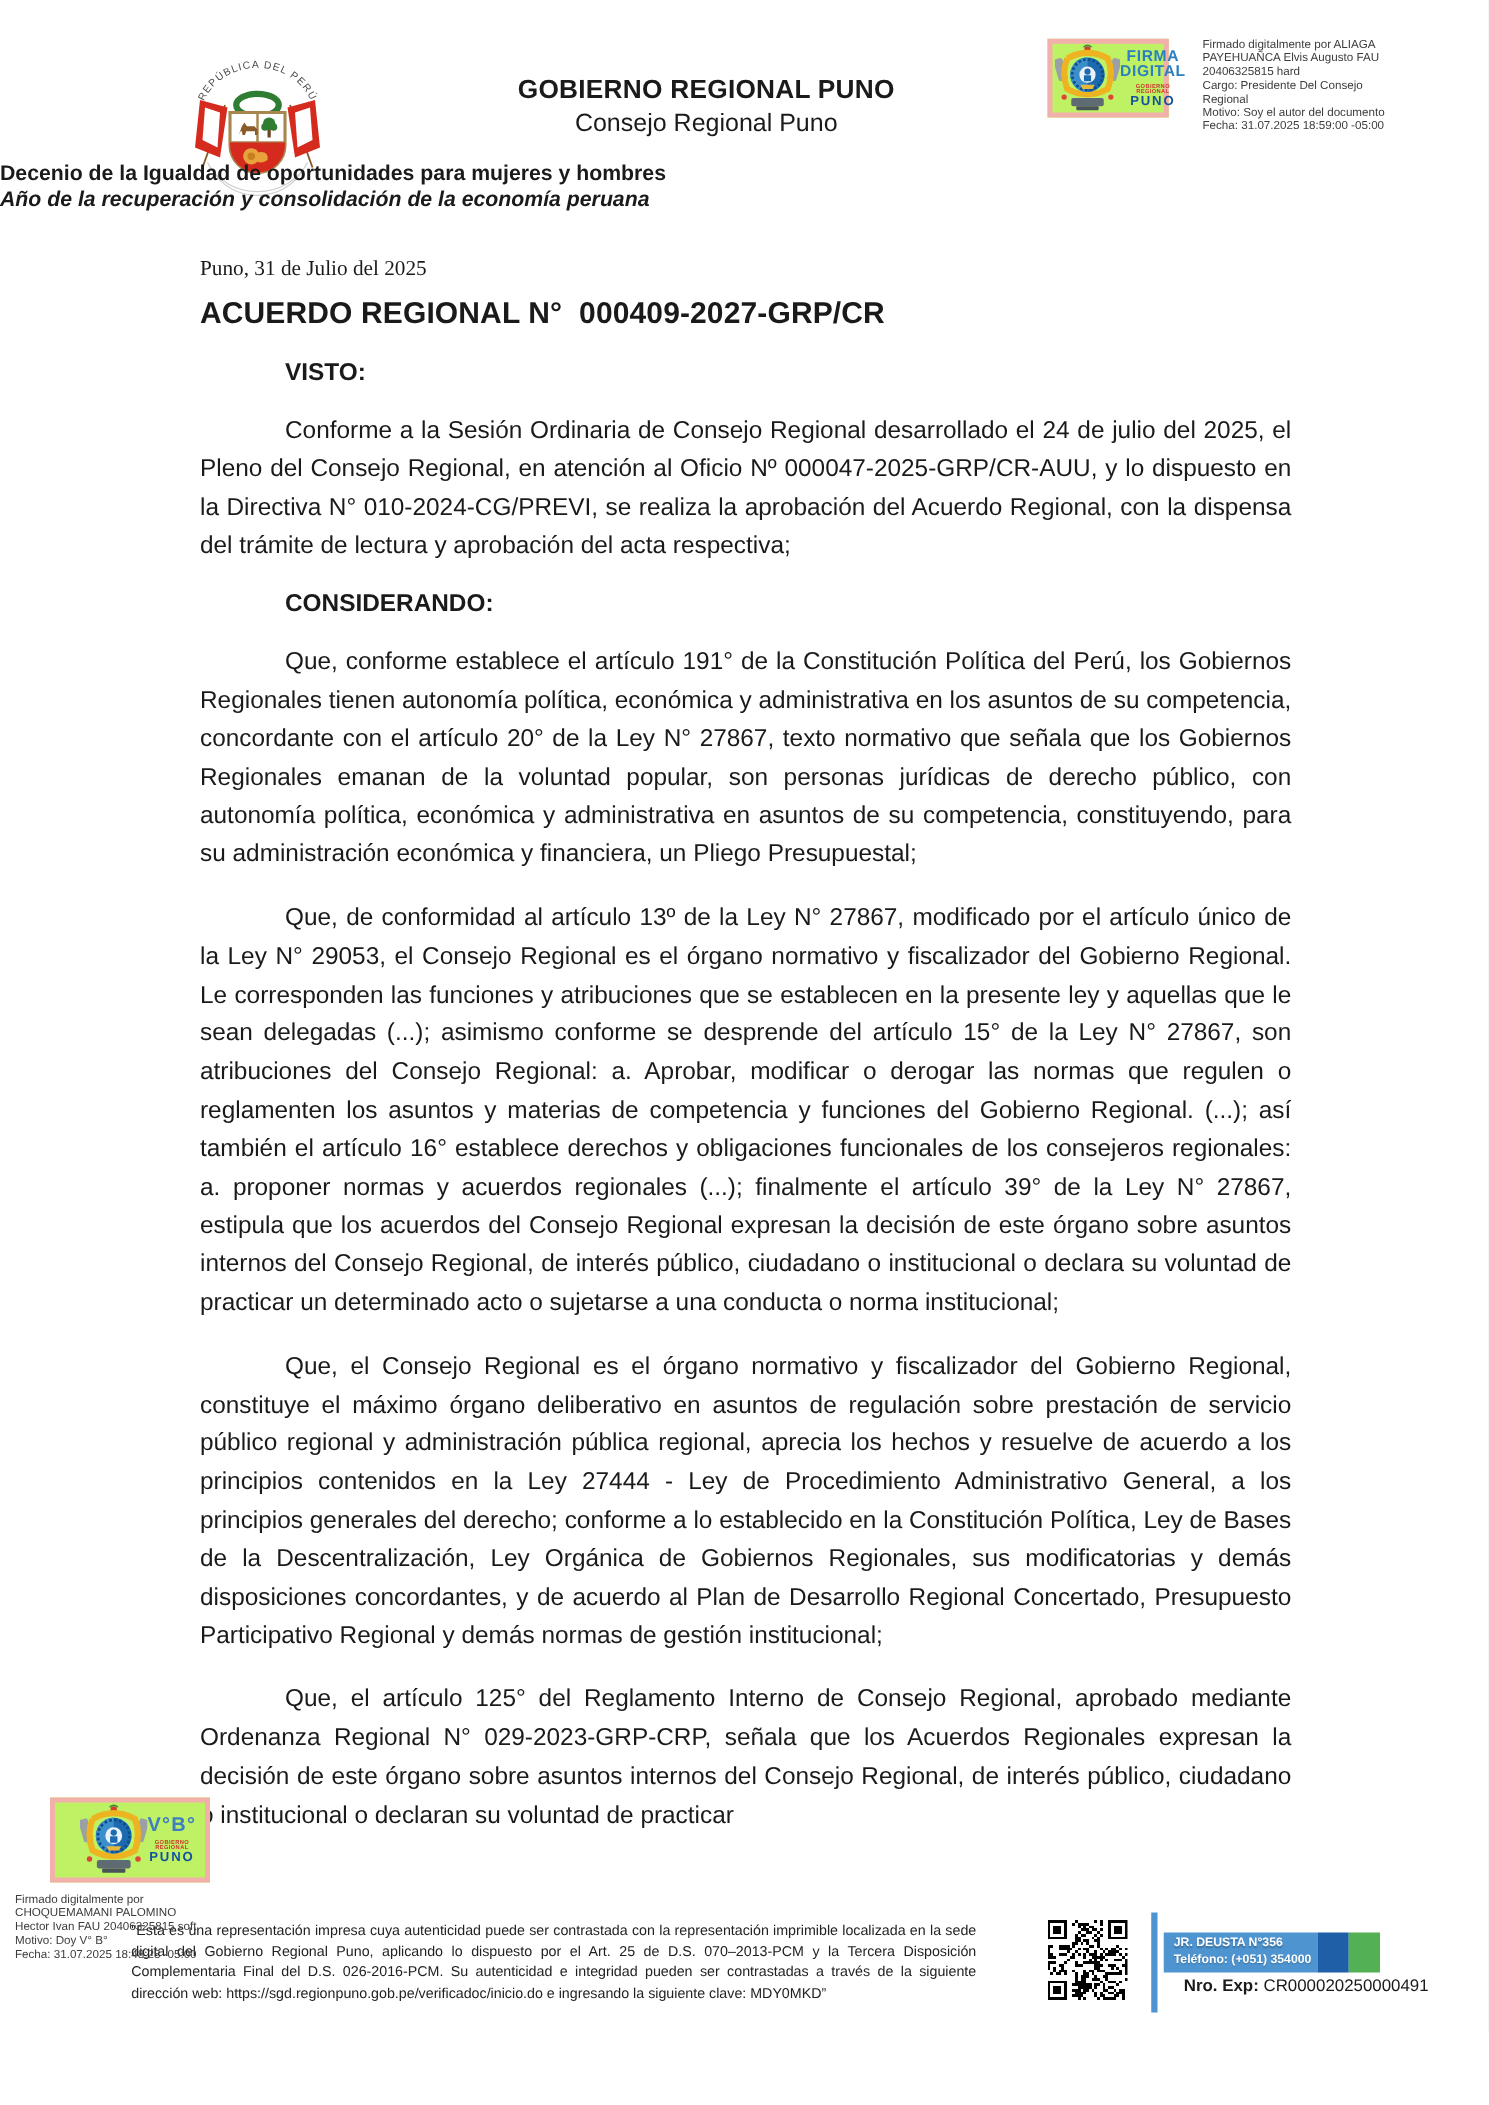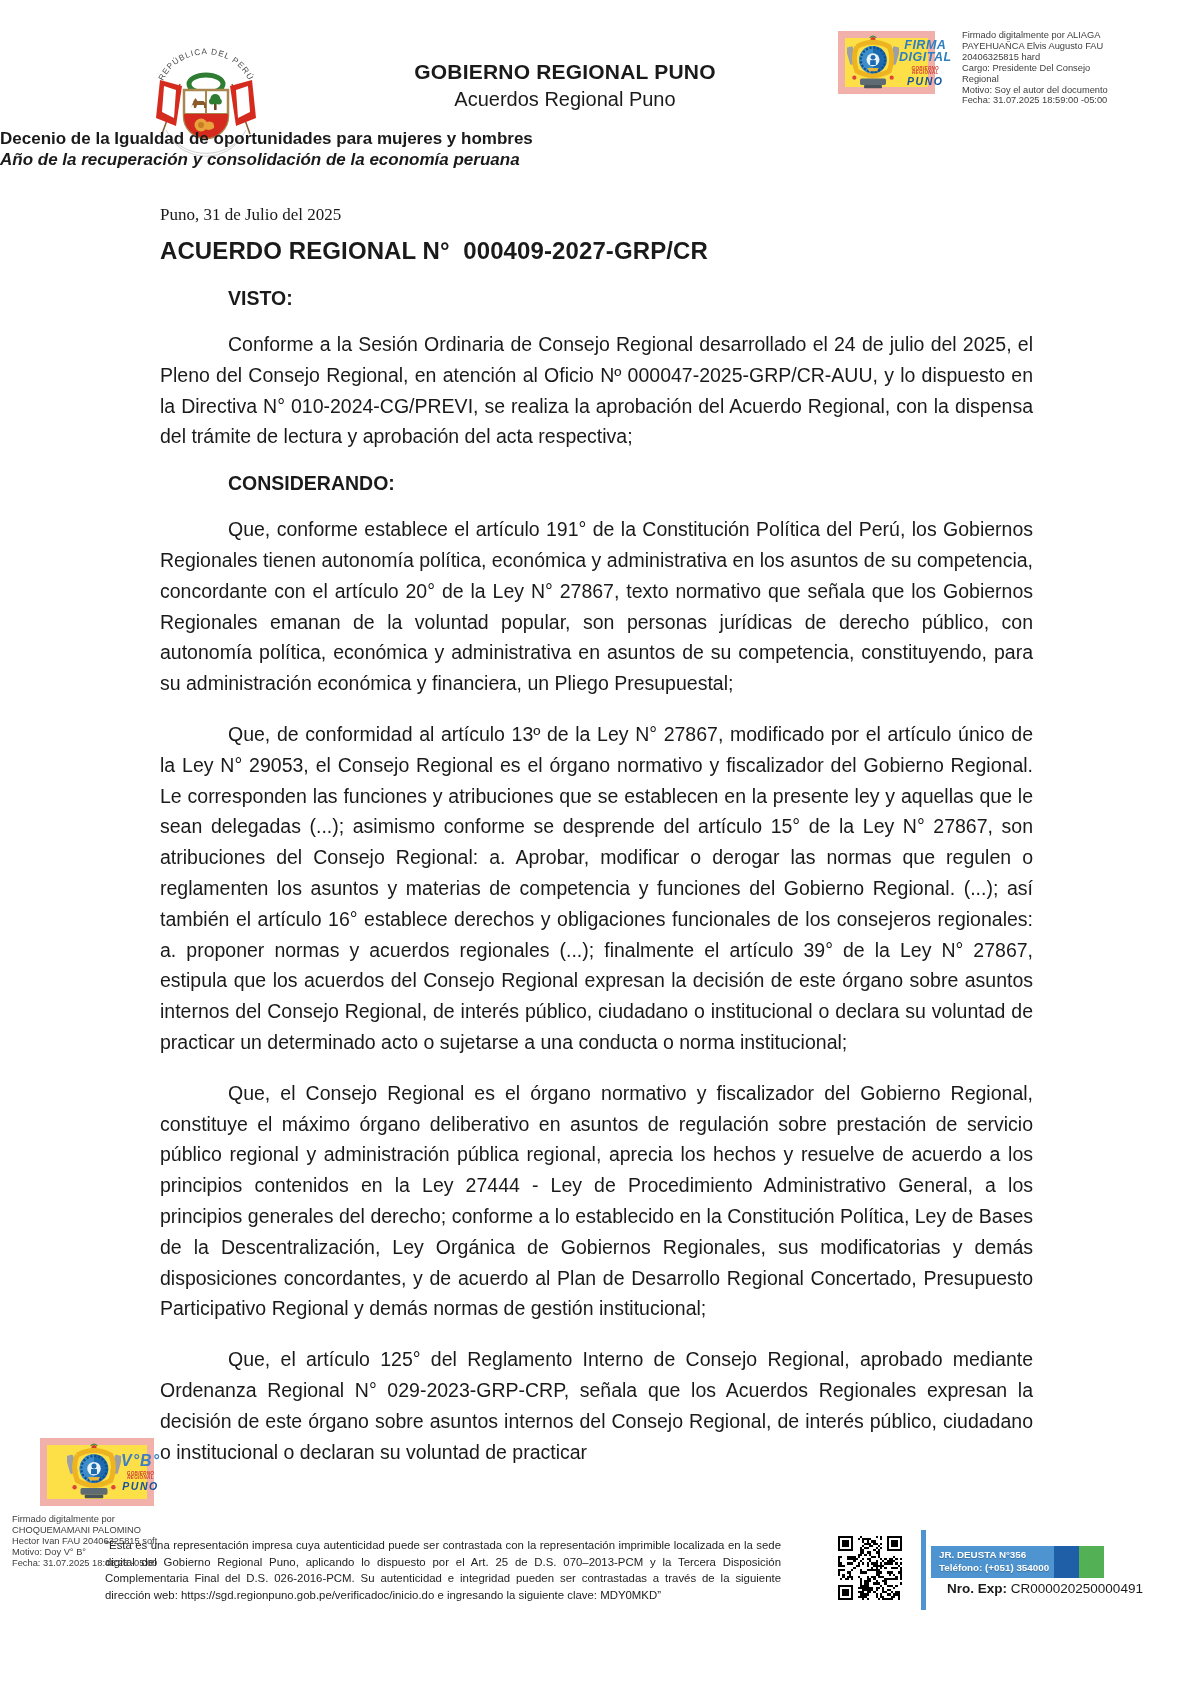--- a/index.html
+++ b/index.html
@@ -8,23 +8,23 @@
   .page { position:relative; width:1191px; height:1684px; background:#fff; overflow:hidden; }
 
   
   .coat-of-arms { position:absolute; left:146px; top:34px; width:120px; height:126px; }
   .org-block { position:absolute; left:0; top:60px; width:1130px; text-align:center; }
   .org-name { font-size:21px; font-weight:bold; letter-spacing:.2px; }
   .org-sub  { font-size:20px; margin-top:4px; }
   .motto { position:absolute; left:0; top:128px; width:1134px; text-align:left; font-size:17px; line-height:21px;font-weight:bold; }
   .motto .m2 { font-style:italic; }
 
-  .stamp { position:absolute; border:7px solid #eab308; background:#fde047; display:flex; align-items:center; z-index:5;font-style:italic; }
+  .stamp { position:absolute; border:4px solid #eab308; background:#bef264; display:flex; align-items:center; z-index:5; }
   .stamp-top { left:838px; top:31px; width:97px; height:63px; padding:2px; }
-  .stamp-vb  { left:40px;  top:1438px; width:114px; height:68px; padding:20px; }
+  .stamp-vb  { left:40px;  top:1438px; width:128px; height:68px; padding:20px; }
   .stamp .emb { flex:0 0 auto; }
   .stamp .stxt { flex:1; text-align:center; line-height:1; }
   .firma-line { color:#2c7fc0; font-size:12.5px; letter-spacing:.5px; font-weight:bold; }
   .vb-line { color:#3f7fc1; font-size:16px; font-weight:bold; letter-spacing:1px; margin-bottom:3px; }
   .gr-red { color:#cd3a30; font-size:4.6px; font-weight:bold; margin-top:3px; letter-spacing:.3px; }
   .puno-blue { color:#14529e; font-size:10.5px; font-weight:bold; letter-spacing:1.5px; }
 
   .sig-top { position:absolute; left:962px; top:30px; width:230px; font-size:9.3px; line-height:10.9px; color:#3c3c3c; }
   .sig-bottom { position:absolute; left:12px; top:1514px; width:230px; font-size:9.3px; line-height:11px; color:#3c3c3c; z-index:6; }
 
@@ -99,21 +99,21 @@
     <circle cx="69.3" cy="65" r="5" fill="#2e7d32"></circle>
     <circle cx="66" cy="67.5" r="3" fill="#2e7d32"></circle>
     <circle cx="72.8" cy="67.5" r="3" fill="#2e7d32"></circle>
     <circle cx="55" cy="91" r="6.5" fill="#e8a33d"></circle>
     <path d="M60 88 q9 -2 8 6 q-6 4 -10 0" fill="#e8a33d"></path>
     <circle cx="55" cy="91" r="3" fill="#c77f1f"></circle>
   </svg>
 
   <div class="org-block">
     <div class="org-name">GOBIERNO REGIONAL PUNO</div>
-    <div class="org-sub">Acuerdos Regional Puno</div>
+    <div class="org-sub">Consejo Regional Puno</div>
   </div>
 
   <div class="motto">
     <div class="m1">Decenio de la Igualdad de oportunidades para mujeres y hombres</div>
     <div class="m2">Año de la recuperación y consolidación de la economía peruana</div>
   </div>
 
   <div class="stamp stamp-top" style="border-color: rgb(242, 176, 170);">
     <svg class="emb" width="52" height="56">
         <use href="#puno-emblem"></use>

